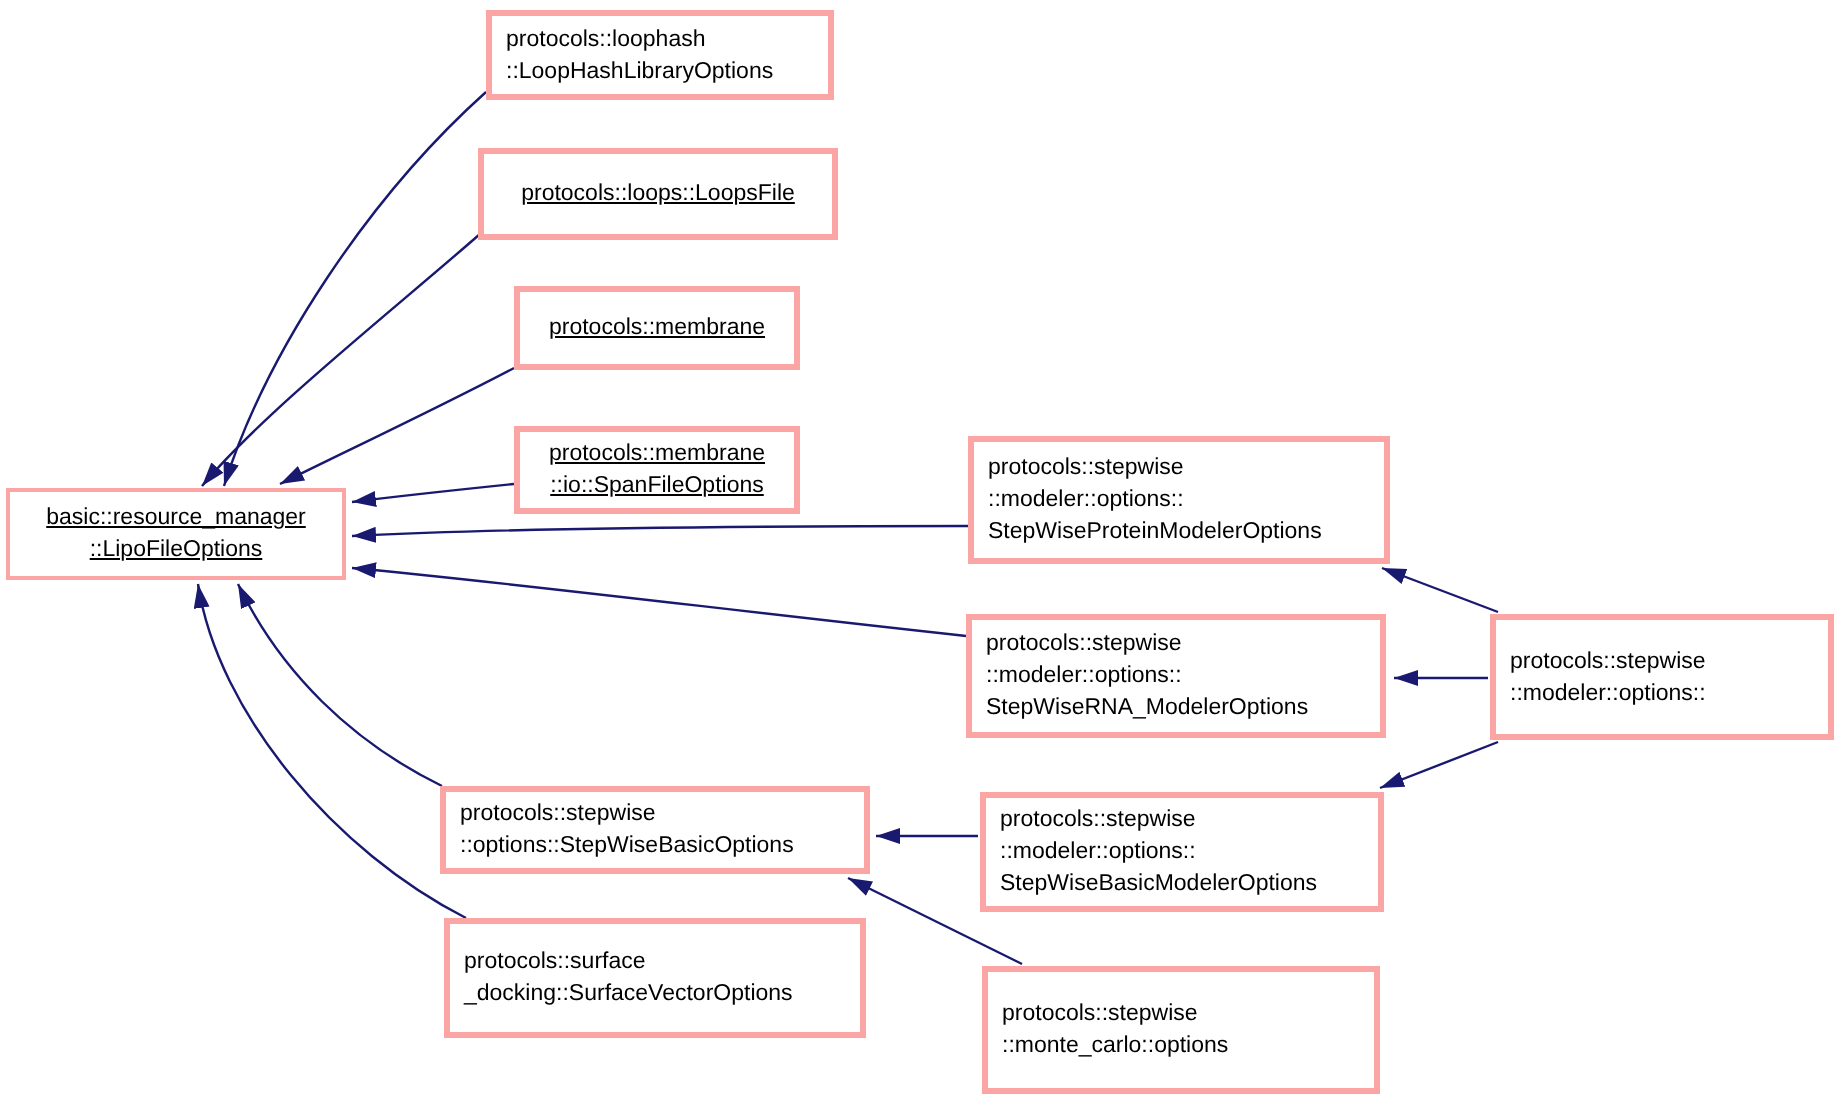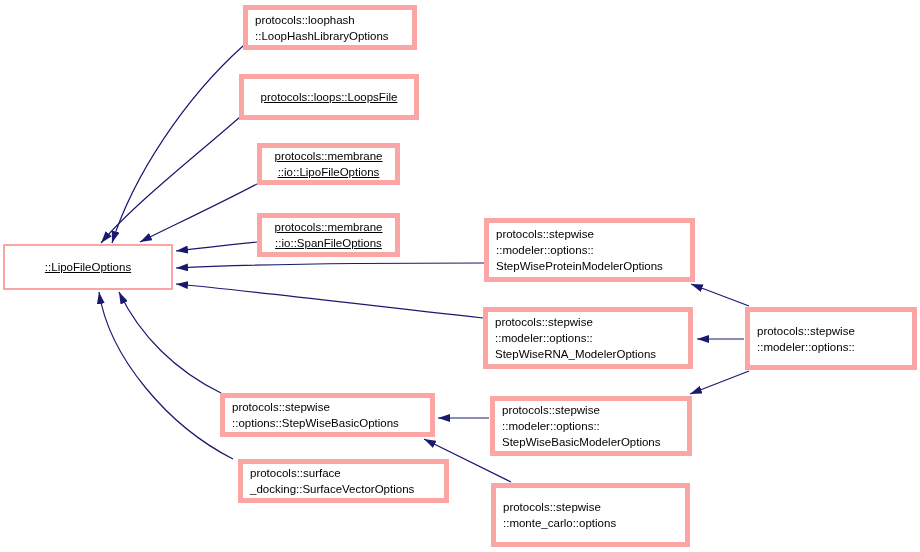--- a/index.html
+++ b/index.html
@@ -17,21 +17,21 @@
     width: 920px; height: 552px;
   }
   .edge {
     fill: none;
     stroke-width: 1.2px;
   }
   .node {
     position: absolute;
     box-sizing: border-box;
     background: #ffffff;
-    border: 5px solid #fca5a5;
+    border: 3px solid #fca5a5;
     color: #000000;
     display: flex;
     flex-direction: column;
     justify-content: center;
     font-size: 11.5px;
     line-height: 16px;
     padding: 2px 7px;
     white-space: nowrap;
     cursor: pointer;
   }
@@ -61,32 +61,32 @@
       <path d="M483,318 C372,306 253,291 176,284" class="edge" stroke="#191970" marker-end="url(#arrowhead)"></path>
       <path d="M221,393 C176,371 140,336 119,292" class="edge" stroke="#191970" marker-end="url(#arrowhead)"></path>
       <path d="M233,459 C168,426 109,357 99,292" class="edge" stroke="#191970" marker-end="url(#arrowhead)"></path>
       <path d="M749,306 L691,284" class="edge" stroke="#191970" marker-end="url(#arrowhead)"></path>
       <path d="M744,339 L697,339" class="edge" stroke="#191970" marker-end="url(#arrowhead)"></path>
       <path d="M749,371 L690,394" class="edge" stroke="#191970" marker-end="url(#arrowhead)"></path>
       <path d="M489,418 L438,418" class="edge" stroke="#191970" marker-end="url(#arrowhead)"></path>
       <path d="M511,482 L424,439" class="edge" stroke="#191970" marker-end="url(#arrowhead)"></path>
     </svg>
 <div class="node align-center main" style="left: 3px; top: 244px; width: 170px; height: 46px;">
+      <div class="line">basic::resource_manager</div>
       <div class="line">::LipoFileOptions</div>
     </div>
     <div class="node align-left" style="left: 243px; top: 5px; width: 174px; height: 45px;">
       <div class="line">protocols::loophash</div>
       <div class="line">::LoopHashLibraryOptions</div>
     </div>
     <div class="node align-center" style="left: 239px; top: 74px; width: 180px; height: 46px;">
       <div class="line">protocols::loops::LoopsFile</div>
     </div>
     <div class="node align-center" style="left: 257px; top: 143px; width: 143px; height: 42px;">
       <div class="line">protocols::membrane</div>
-      <div class="line">::io::LipoFileOptions</div>
     </div>
     <div class="node align-center" style="left: 257px; top: 213px; width: 143px; height: 44px;">
       <div class="line">protocols::membrane</div>
       <div class="line">::io::SpanFileOptions</div>
     </div>
     <div class="node align-left" style="left: 484px; top: 218px; width: 211px; height: 64px;">
       <div class="line">protocols::stepwise</div>
       <div class="line">::modeler::options::</div>
       <div class="line">StepWiseProteinModelerOptions</div>
     </div>
@@ -96,21 +96,21 @@
       <div class="line">StepWiseRNA_ModelerOptions</div>
     </div>
     <div class="node align-left" style="left: 745px; top: 307px; width: 172px; height: 63px;">
       <div class="line">protocols::stepwise</div>
       <div class="line">::modeler::options::</div>
     </div>
     <div class="node align-left" style="left: 220px; top: 393px; width: 215px; height: 44px;">
       <div class="line">protocols::stepwise</div>
       <div class="line">::options::StepWiseBasicOptions</div>
     </div>
-    <div class="node align-left" style="left: 222px; top: 459px; width: 211px; height: 44px; margin-left: 16px;">
+    <div class="node align-left" style="left: 222px; top: 459px; width: 211px; height: 60px;">
       <div class="line">protocols::surface</div>
       <div class="line">_docking::SurfaceVectorOptions</div>
     </div>
     <div class="node align-left" style="left: 490px; top: 396px; width: 202px; height: 60px;">
       <div class="line">protocols::stepwise</div>
       <div class="line">::modeler::options::</div>
       <div class="line">StepWiseBasicModelerOptions</div>
     </div>
     <div class="node align-left" style="left: 491px; top: 483px; width: 199px; height: 64px;">
       <div class="line">protocols::stepwise</div>

